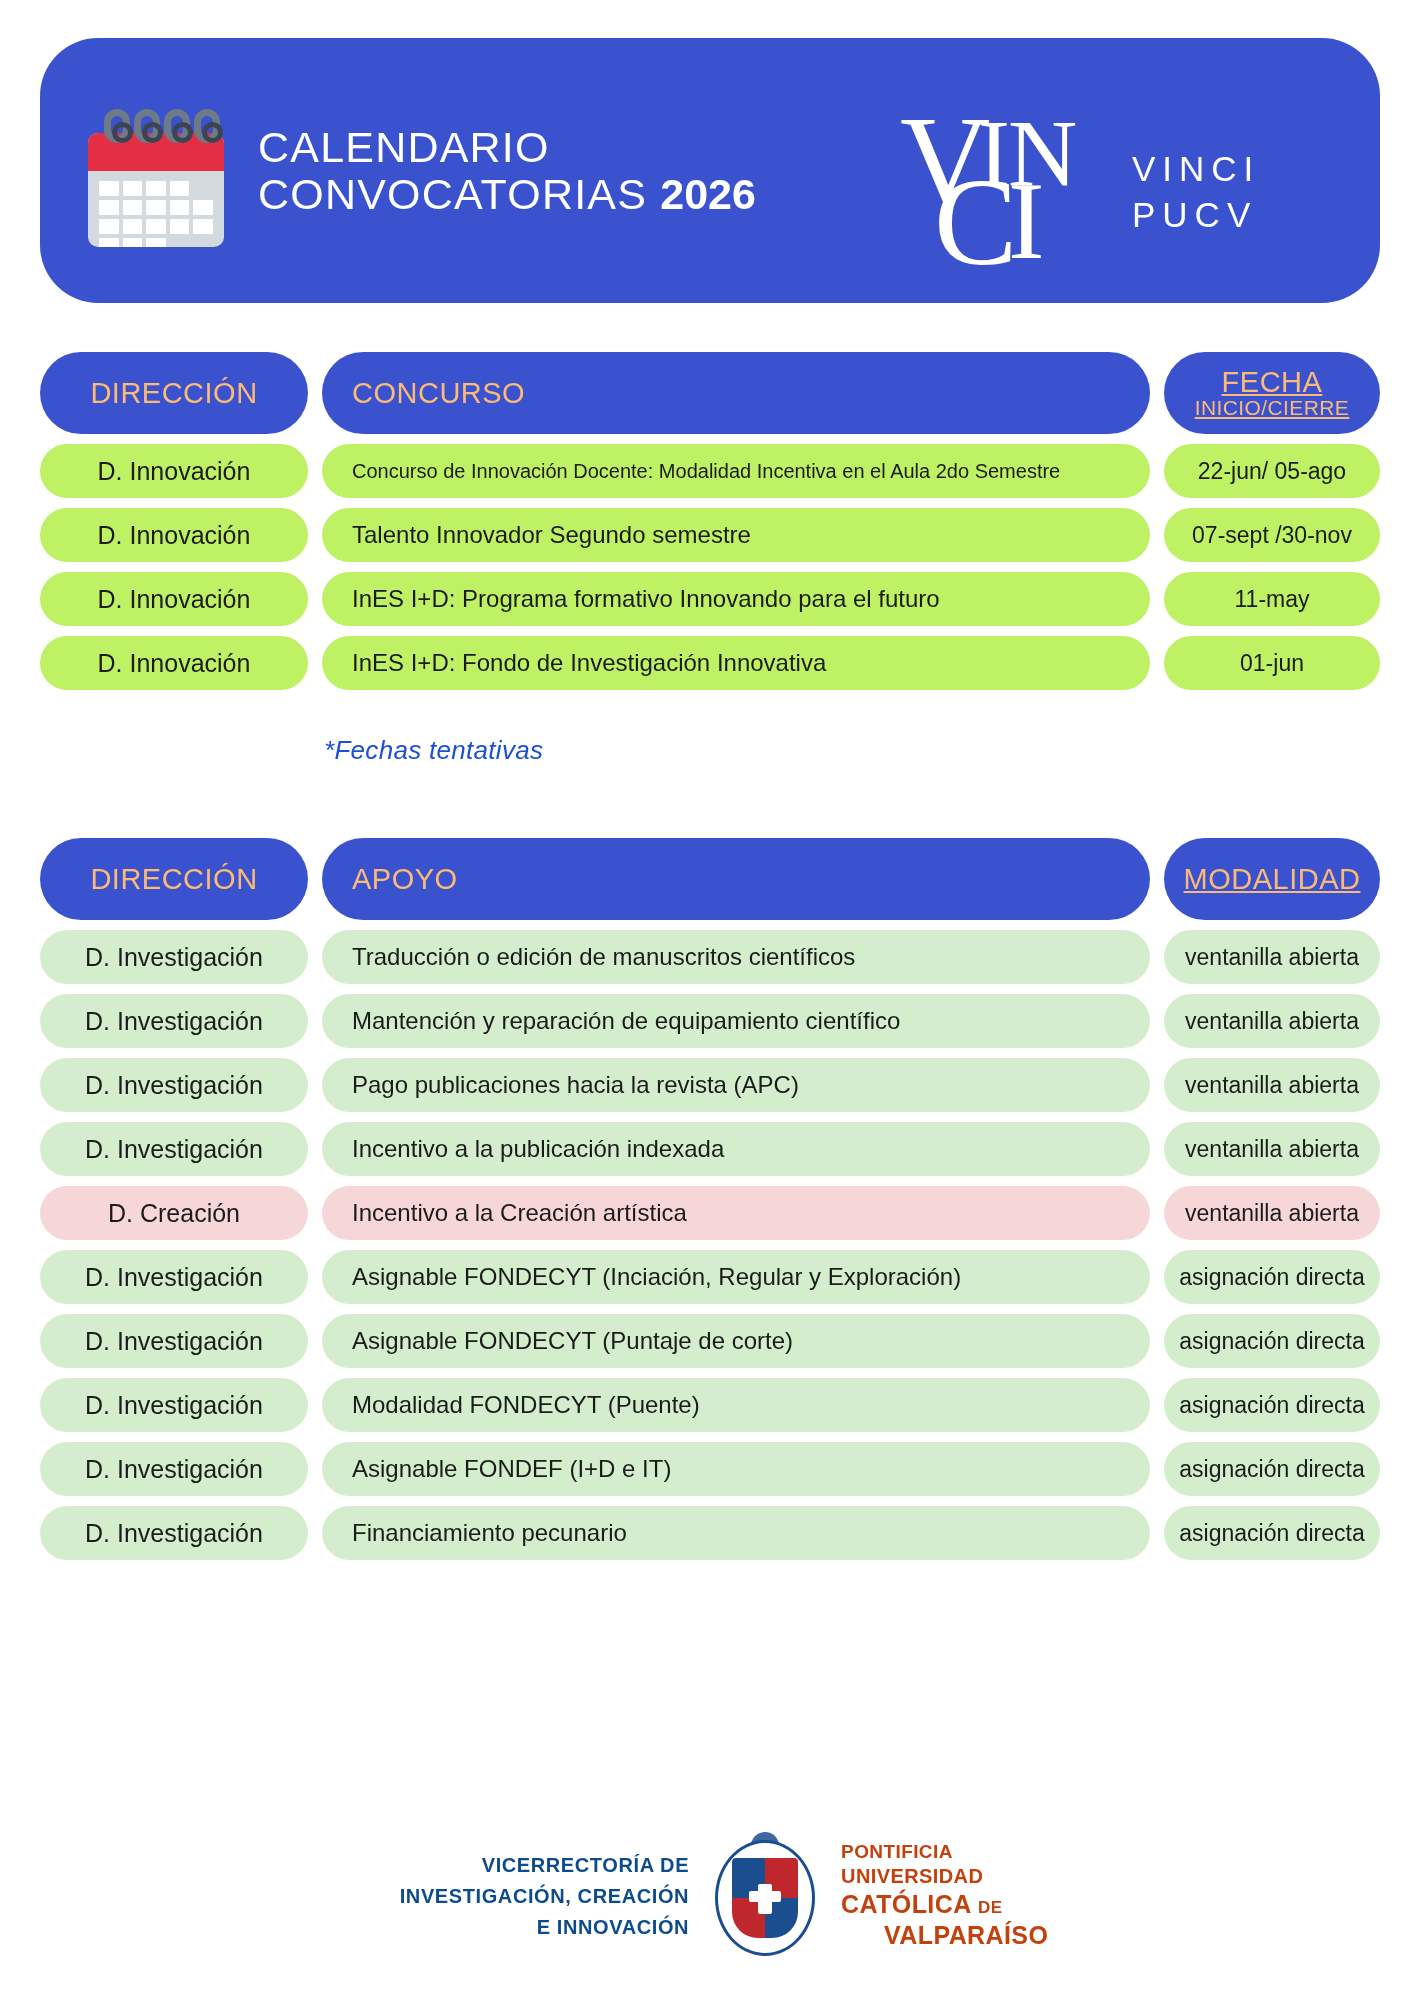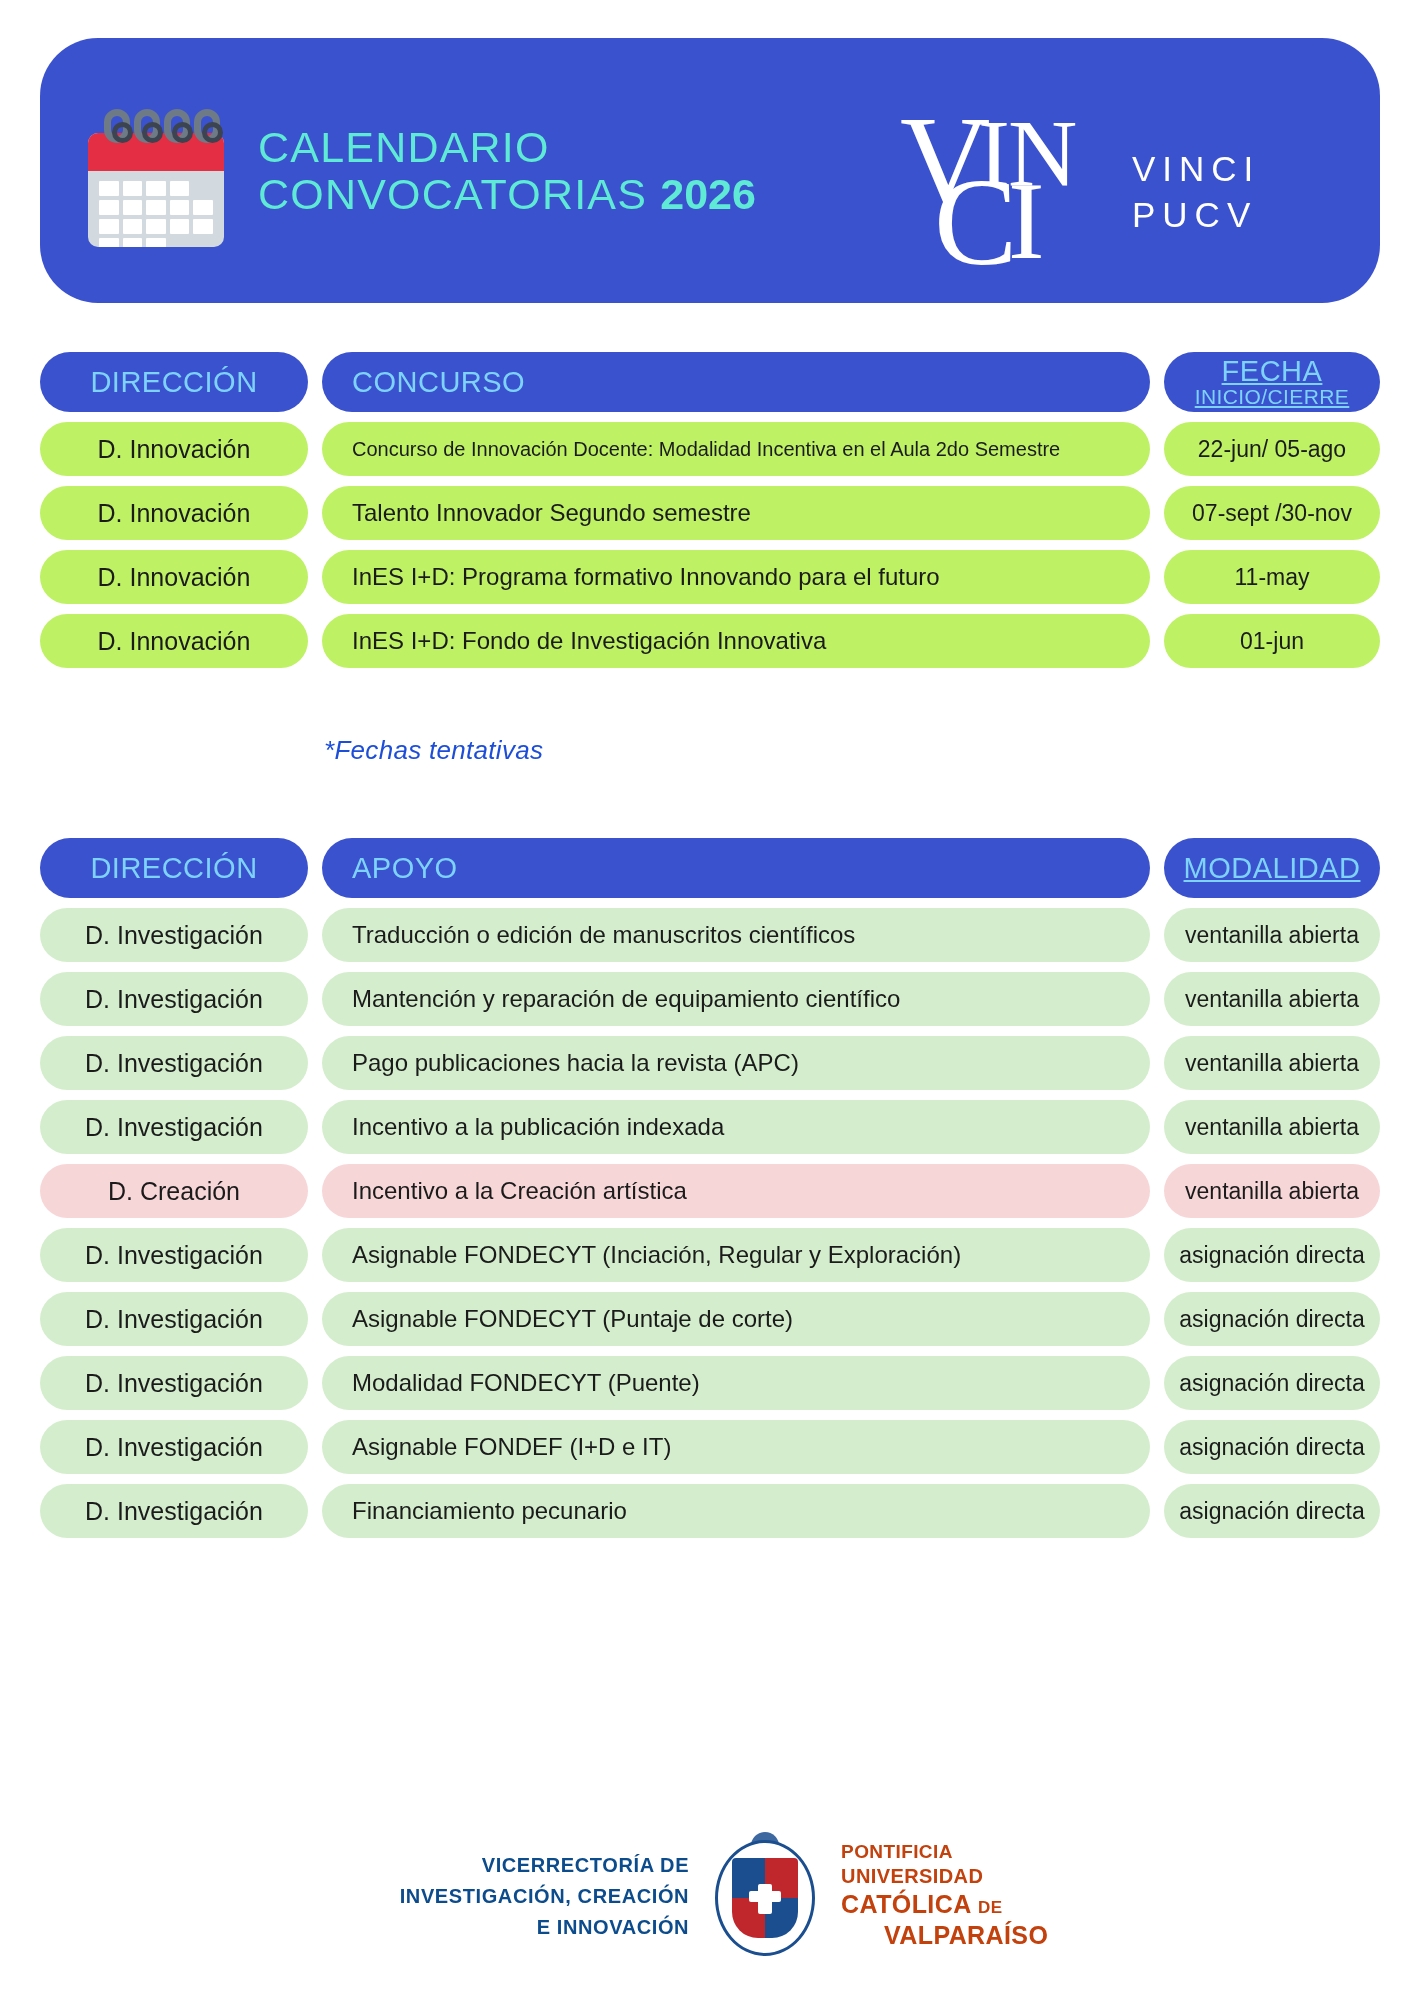--- a/index.html
+++ b/index.html
@@ -77,21 +77,21 @@
     position:absolute;
     left: 1px; bottom: -7px;
     width: 11px; height: 11px;
     border: 5px solid #3b4450;
     border-radius: 50%;
     background: transparent;
   }
 
   .header-title {
     margin-left: 34px;
-    color: #5eead4;
+    color: #ffffff;
     line-height: 1.08;
   }
   .header-title .line {
     font-size: 43px;
     letter-spacing: 1.2px;
     font-weight: 300;
     white-space: nowrap;
   }
   .header-title .line .year { font-weight: 800; letter-spacing: 0px; }
 
@@ -141,22 +141,22 @@
     border-radius: 32px;
     padding: 0 14px;
   }
   .c-dir   { width: 268px; flex: 0 0 268px; justify-content: center; }
   .c-main  { flex: 1 1 auto; justify-content: flex-start; padding-left: 30px; }
   .c-right { width: 216px; flex: 0 0 216px; justify-content: center; text-align: center; }
 
   
   .hrow .cell {
     background: #3b52cf;
-    color: #7dd3fc;
-    height: 60px;
+    color: #fdba74;
+    height: 82px;
     border-radius: 42px;
   }
   .hrow .c-dir  { font-size: 29px; letter-spacing: 0.5px; }
   .hrow .c-main { font-size: 29px; letter-spacing: 0.5px; }
   .hrow .c-right{ font-size: 29px; letter-spacing: 0.5px; flex-direction: column; justify-content: center; line-height: 1.05; text-decoration: underline; }
   .hrow .c-right .sub { font-size: 21px; letter-spacing: 0.4px; }
 
   
   .brow .cell { height: 54px; font-size: 24px; color: #1b1b1b; }
   .brow .c-dir  { font-size: 25px; }

